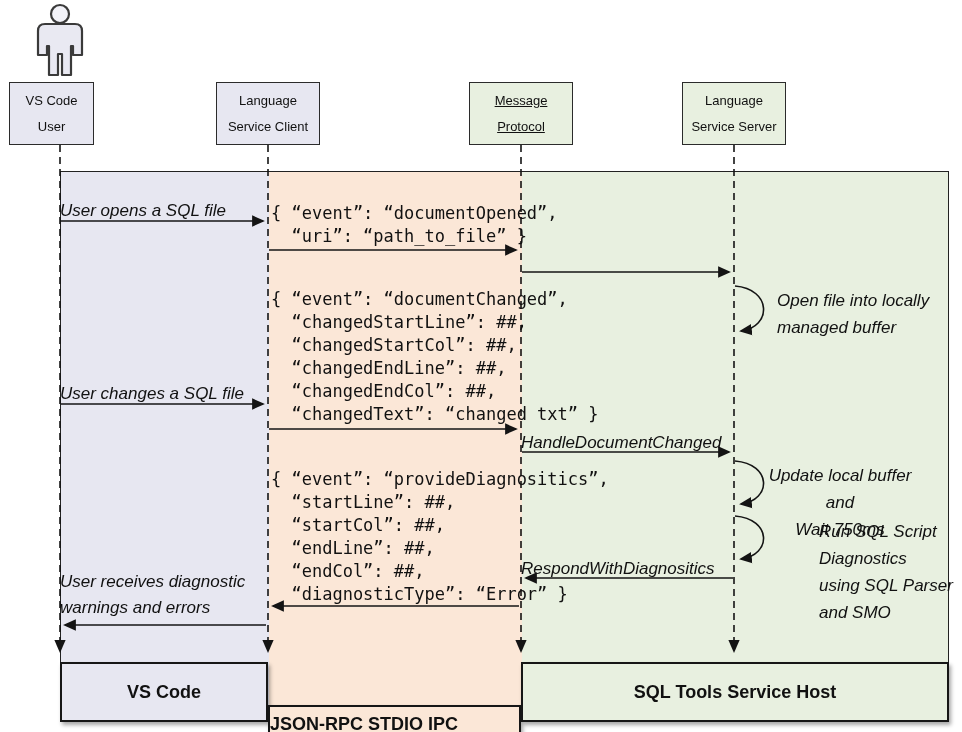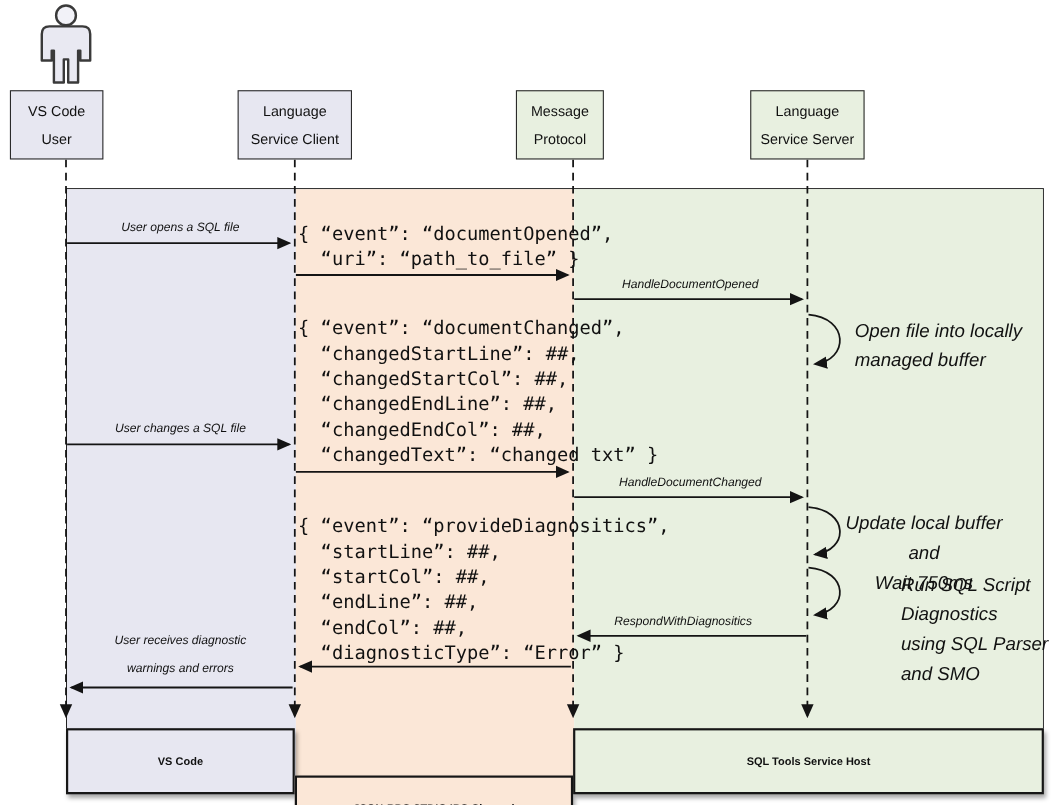--- a/index.html
+++ b/index.html
@@ -21,28 +21,28 @@
     position:absolute;top:82px;height:63px;box-sizing:border-box;
     border:1.5px solid #2b2b2b;display:flex;align-items:center;justify-content:center;
     text-align:center;font-size:13px;line-height:26px;white-space:pre-line;z-index:6;
   }
   .abox.lav{background:var(--lavender,#e7e7f1);}
   .abox.grn{background:var(--green,#e8f0e0);}
   
   .fbox{
     position:absolute;top:662px;height:60px;box-sizing:border-box;
     border:2px solid #161616;display:flex;align-items:center;justify-content:center;
-    font-size:10px;font-weight:bold;z-index:6;
+    font-size:18px;font-weight:bold;z-index:6;
     box-shadow:2px 3px 4px rgba(0,0,0,0.35);
   }
   .fbox.lav{background:var(--lavender,#e7e7f1);}
   .fbox.pch{background:var(--peach,#fbe7d7);margin-top:43px;}
   .fbox.grn{background:var(--green,#e8f0e0);}
   
-  .lbl{position:absolute;font-style:italic;font-size:11px;text-align:center;z-index:5;}
+  .lbl{position:absolute;font-style:italic;font-size:17px;z-index:5;}
   .note{position:absolute;font-style:italic;font-size:17px;line-height:27px;white-space:pre-line;z-index:5;}
   .payload{
     position:absolute;font-family:"DejaVu Sans Mono",monospace;font-size:17px;
     line-height:23px;white-space:pre;z-index:5;
   }
   
   #arrows{position:absolute;left:0;top:0;z-index:4;pointer-events:none;}
   .lifeline{stroke:#141414;stroke-width:1.6;stroke-dasharray:7 5;fill:none;}
   .arrow{stroke:#141414;stroke-width:1.6;fill:none;}
   #figure{position:absolute;left:20px;top:2px;z-index:6;}
@@ -91,30 +91,29 @@
 
     <path class="arrow" marker-end="url(#ah)" d="M60,640 V651"></path>
     <path class="arrow" marker-end="url(#ah)" d="M268,640 V651"></path>
     <path class="arrow" marker-end="url(#ah)" d="M521,640 V651"></path>
     <path class="arrow" marker-end="url(#ah)" d="M734,640 V651"></path>
   </svg>
 
   <div class="abox lav" style="left:9px;width:85px;">VS Code User</div>
   <div class="abox lav" style="left:216px;width:104px;">Language
 Service Client</div>
-  <div class="abox grn" style="left:469px;width:80px;">Message
+  <div class="abox grn" style="left:469px;width:104px;text-decoration:underline;">Message
 Protocol</div>
   <div class="abox grn" style="left:682px;width:104px;">Language
 Service Server</div>
 
   <div class="lbl" style="left:60px;width:208px;top:201px;">User opens a SQL file</div>
   <div class="lbl" style="left:60px;width:208px;top:384px;">User changes a SQL file</div>
   <div class="lbl" style="left:60px;width:208px;top:569px;line-height:26px;white-space:pre-line;">User receives diagnostic
 warnings and errors</div>
-  <div class="lbl" style="left:521px;width:213px;top:253px;">HandleDocumentOpened</div>
   <div class="lbl" style="left:521px;width:213px;top:433px;">HandleDocumentChanged</div>
   <div class="lbl" style="left:521px;width:200px;top:559px;">RespondWithDiagnositics</div>
 
   <div class="note" style="left:777px;top:287px;">Open file into locally
 managed buffer</div>
   <div class="note" style="left:756px;top:462px;width:168px;text-align:center;">Update local buffer and
 Wait 750ms</div>
   <div class="note" style="left:776px;top:518px;margin-left:43px;">Run SQL Script Diagnostics
 using SQL Parser and SMO</div>
 

